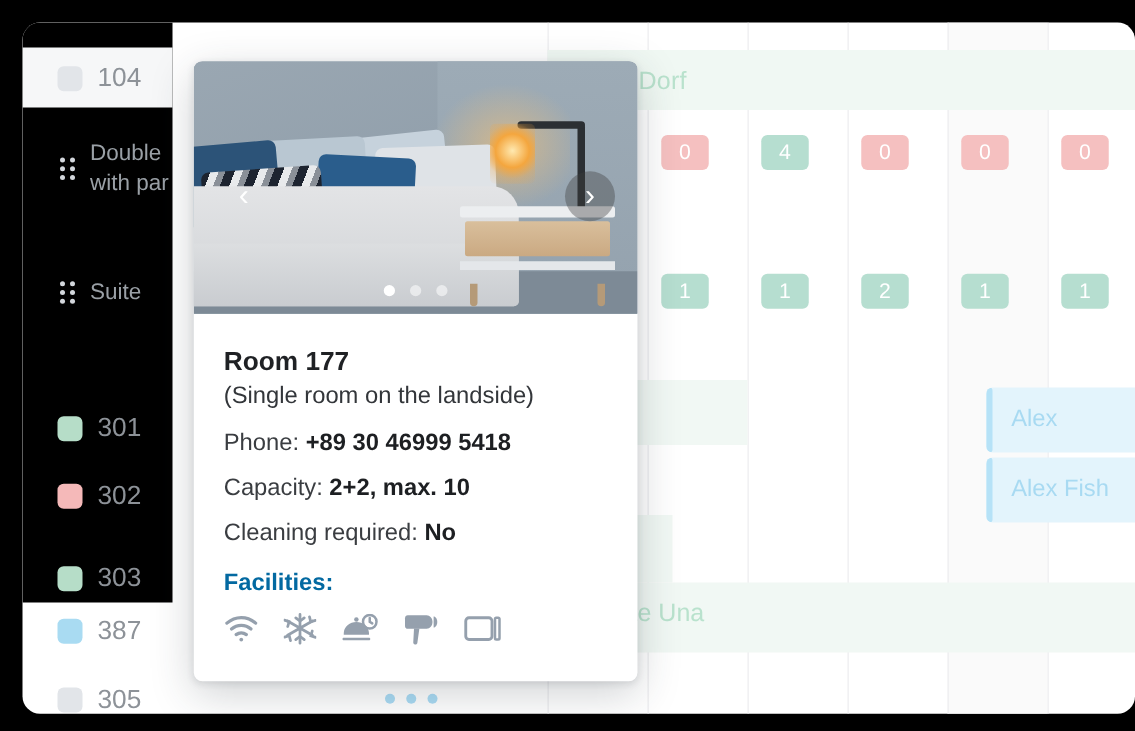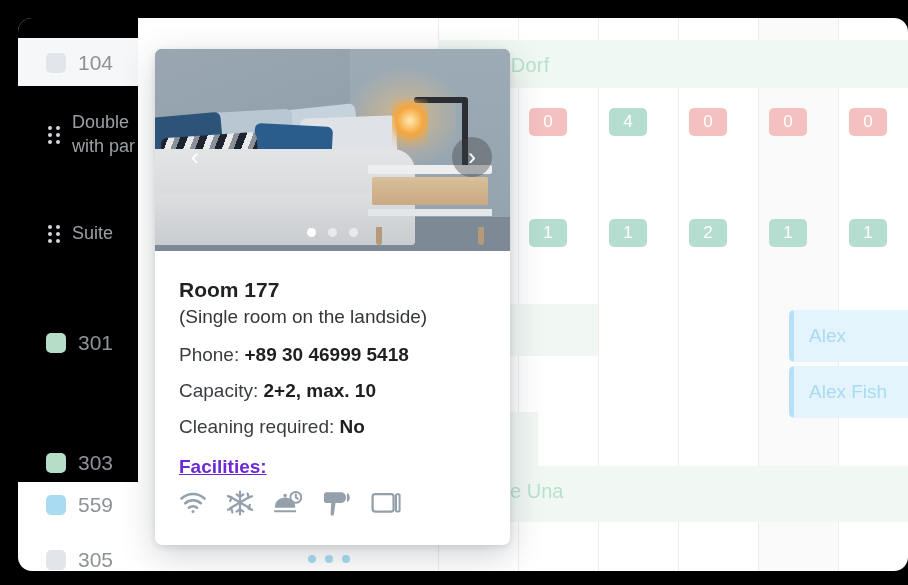--- a/index.html
+++ b/index.html
@@ -99,21 +99,21 @@
   .navbtn.next{right:18px;}
   .cdots{position:absolute;left:0;right:0;bottom:14px;display:flex;justify-content:center;gap:12px;}
   .cdots i{width:9px;height:9px;border-radius:50%;background:rgba(255,255,255,.55);display:block;}
   .cdots i.on{background:#ffffff;}
 
   .cbody{position:absolute;left:0;top:202px;width:355px;padding:26px 24px 0;box-sizing:border-box;}
   .ctitle{font-size:21px;font-weight:bold;color:#1f2124;line-height:1.25;}
   .csub{font-size:19px;color:#33363a;line-height:1.3;margin-top:2px;}
   .crow{font-size:19px;color:#3a3d41;margin-top:14px;}
   .crow b{color:#1d1f22;}
-  .cfac{font-size:19px;font-weight:bold;color:#6d28d9;margin-top:18px;text-decoration:underline;}
+  .cfac{font-size:19px;font-weight:bold;color:#0369a1;margin-top:18px;}
   .icons{display:flex;gap:20px;margin-top:12px;align-items:center;color:#95a0ad;}
   .icons svg{display:block;}
 </style>
 </head>
 <body>
 
 <div id="app">
 
   <div class="grid">
     <div class="colshade" style="left:740px;width:80px;"></div>
@@ -194,27 +194,31 @@
           <i></i>
           <i></i>
         </span>
       <span class="gtxt">Suite</span>
     </div>
 
     <div class="srow" style="top:310px;height:30px;">
       <span class="sw" style="background:#b6ddc8;"></span>
       <span class="slabel">301</span>
     </div>
+    <div class="srow" style="top:364px;height:30px;">
+      <span class="sw" style="background:#f5b9b9;"></span>
+      <span class="slabel">302</span>
+    </div>
     <div class="srow" style="top:430px;height:30px;">
       <span class="sw" style="background:#b6ddc8;"></span>
       <span class="slabel">303</span>
     </div>
     <div class="srow" style="top:472px;height:30px;">
       <span class="sw" style="background:#a9dbf2;"></span>
-      <span class="slabel">559</span>
+      <span class="slabel">387</span>
     </div>
     <div class="srow" style="top:527px;height:30px;">
       <span class="sw" style="background:#e2e5e9;"></span>
       <span class="slabel">305</span>
     </div>
   </div>
 
   <div class="card">
 
     <div class="photo">

